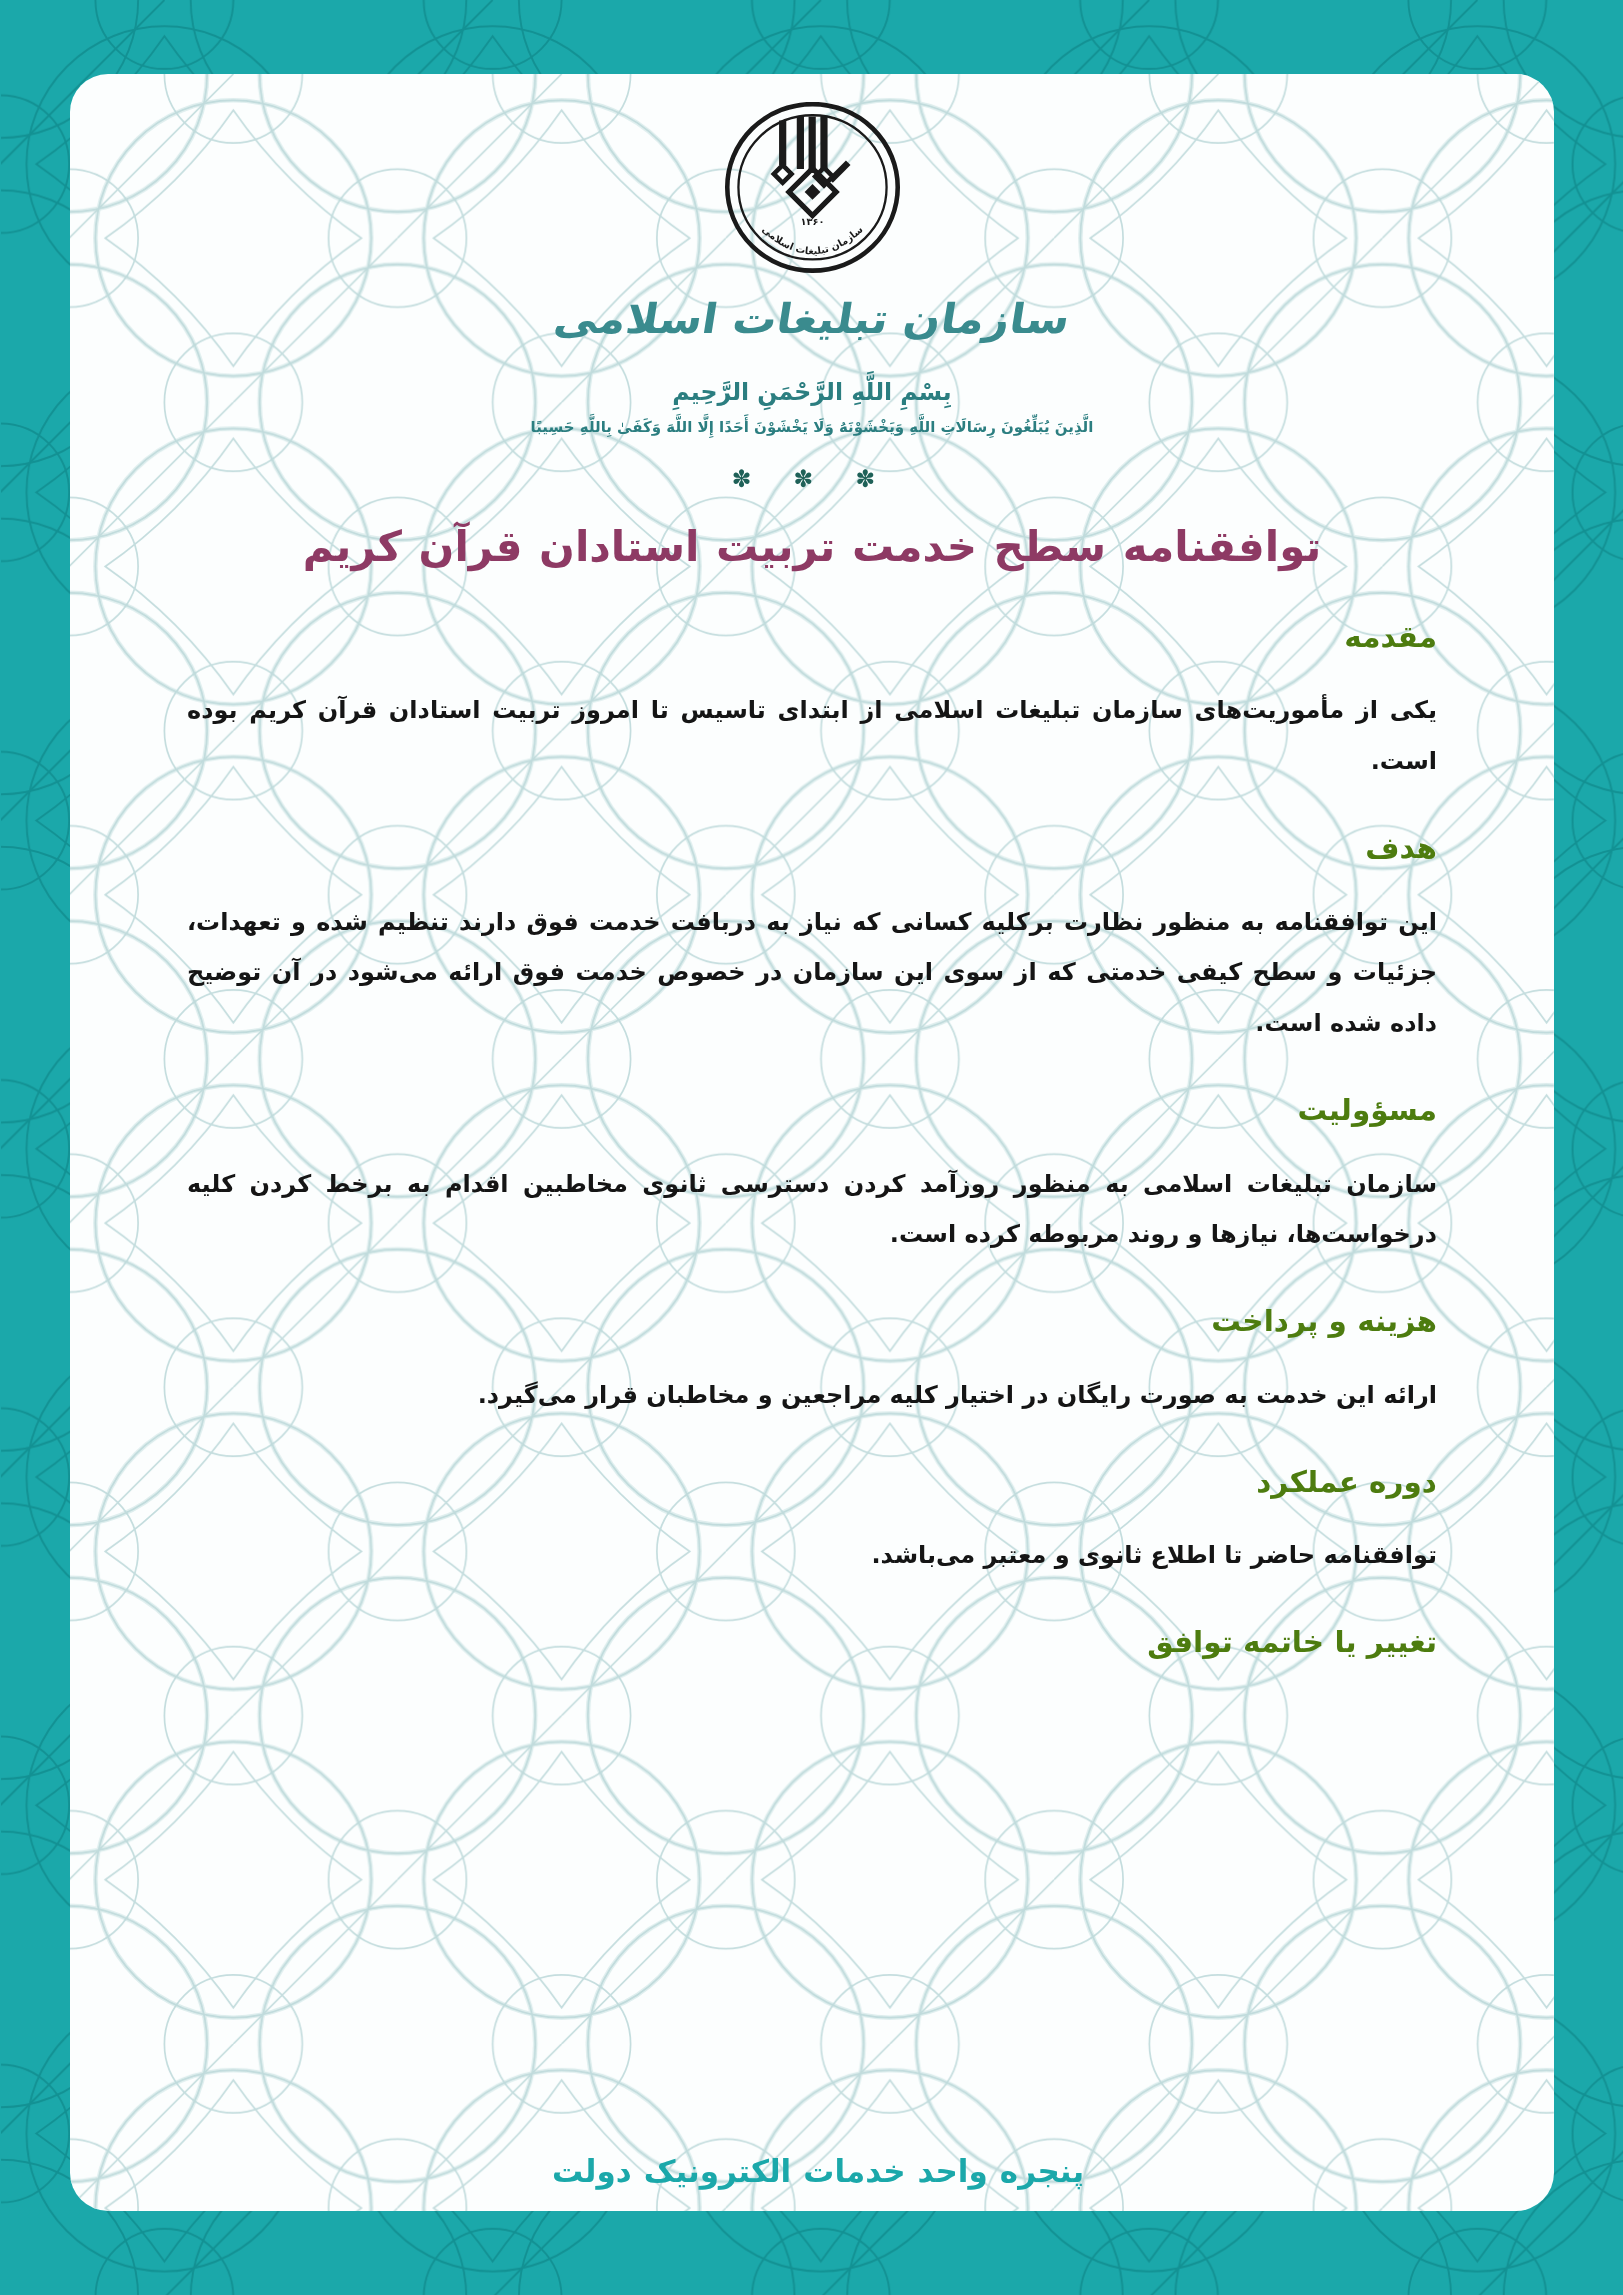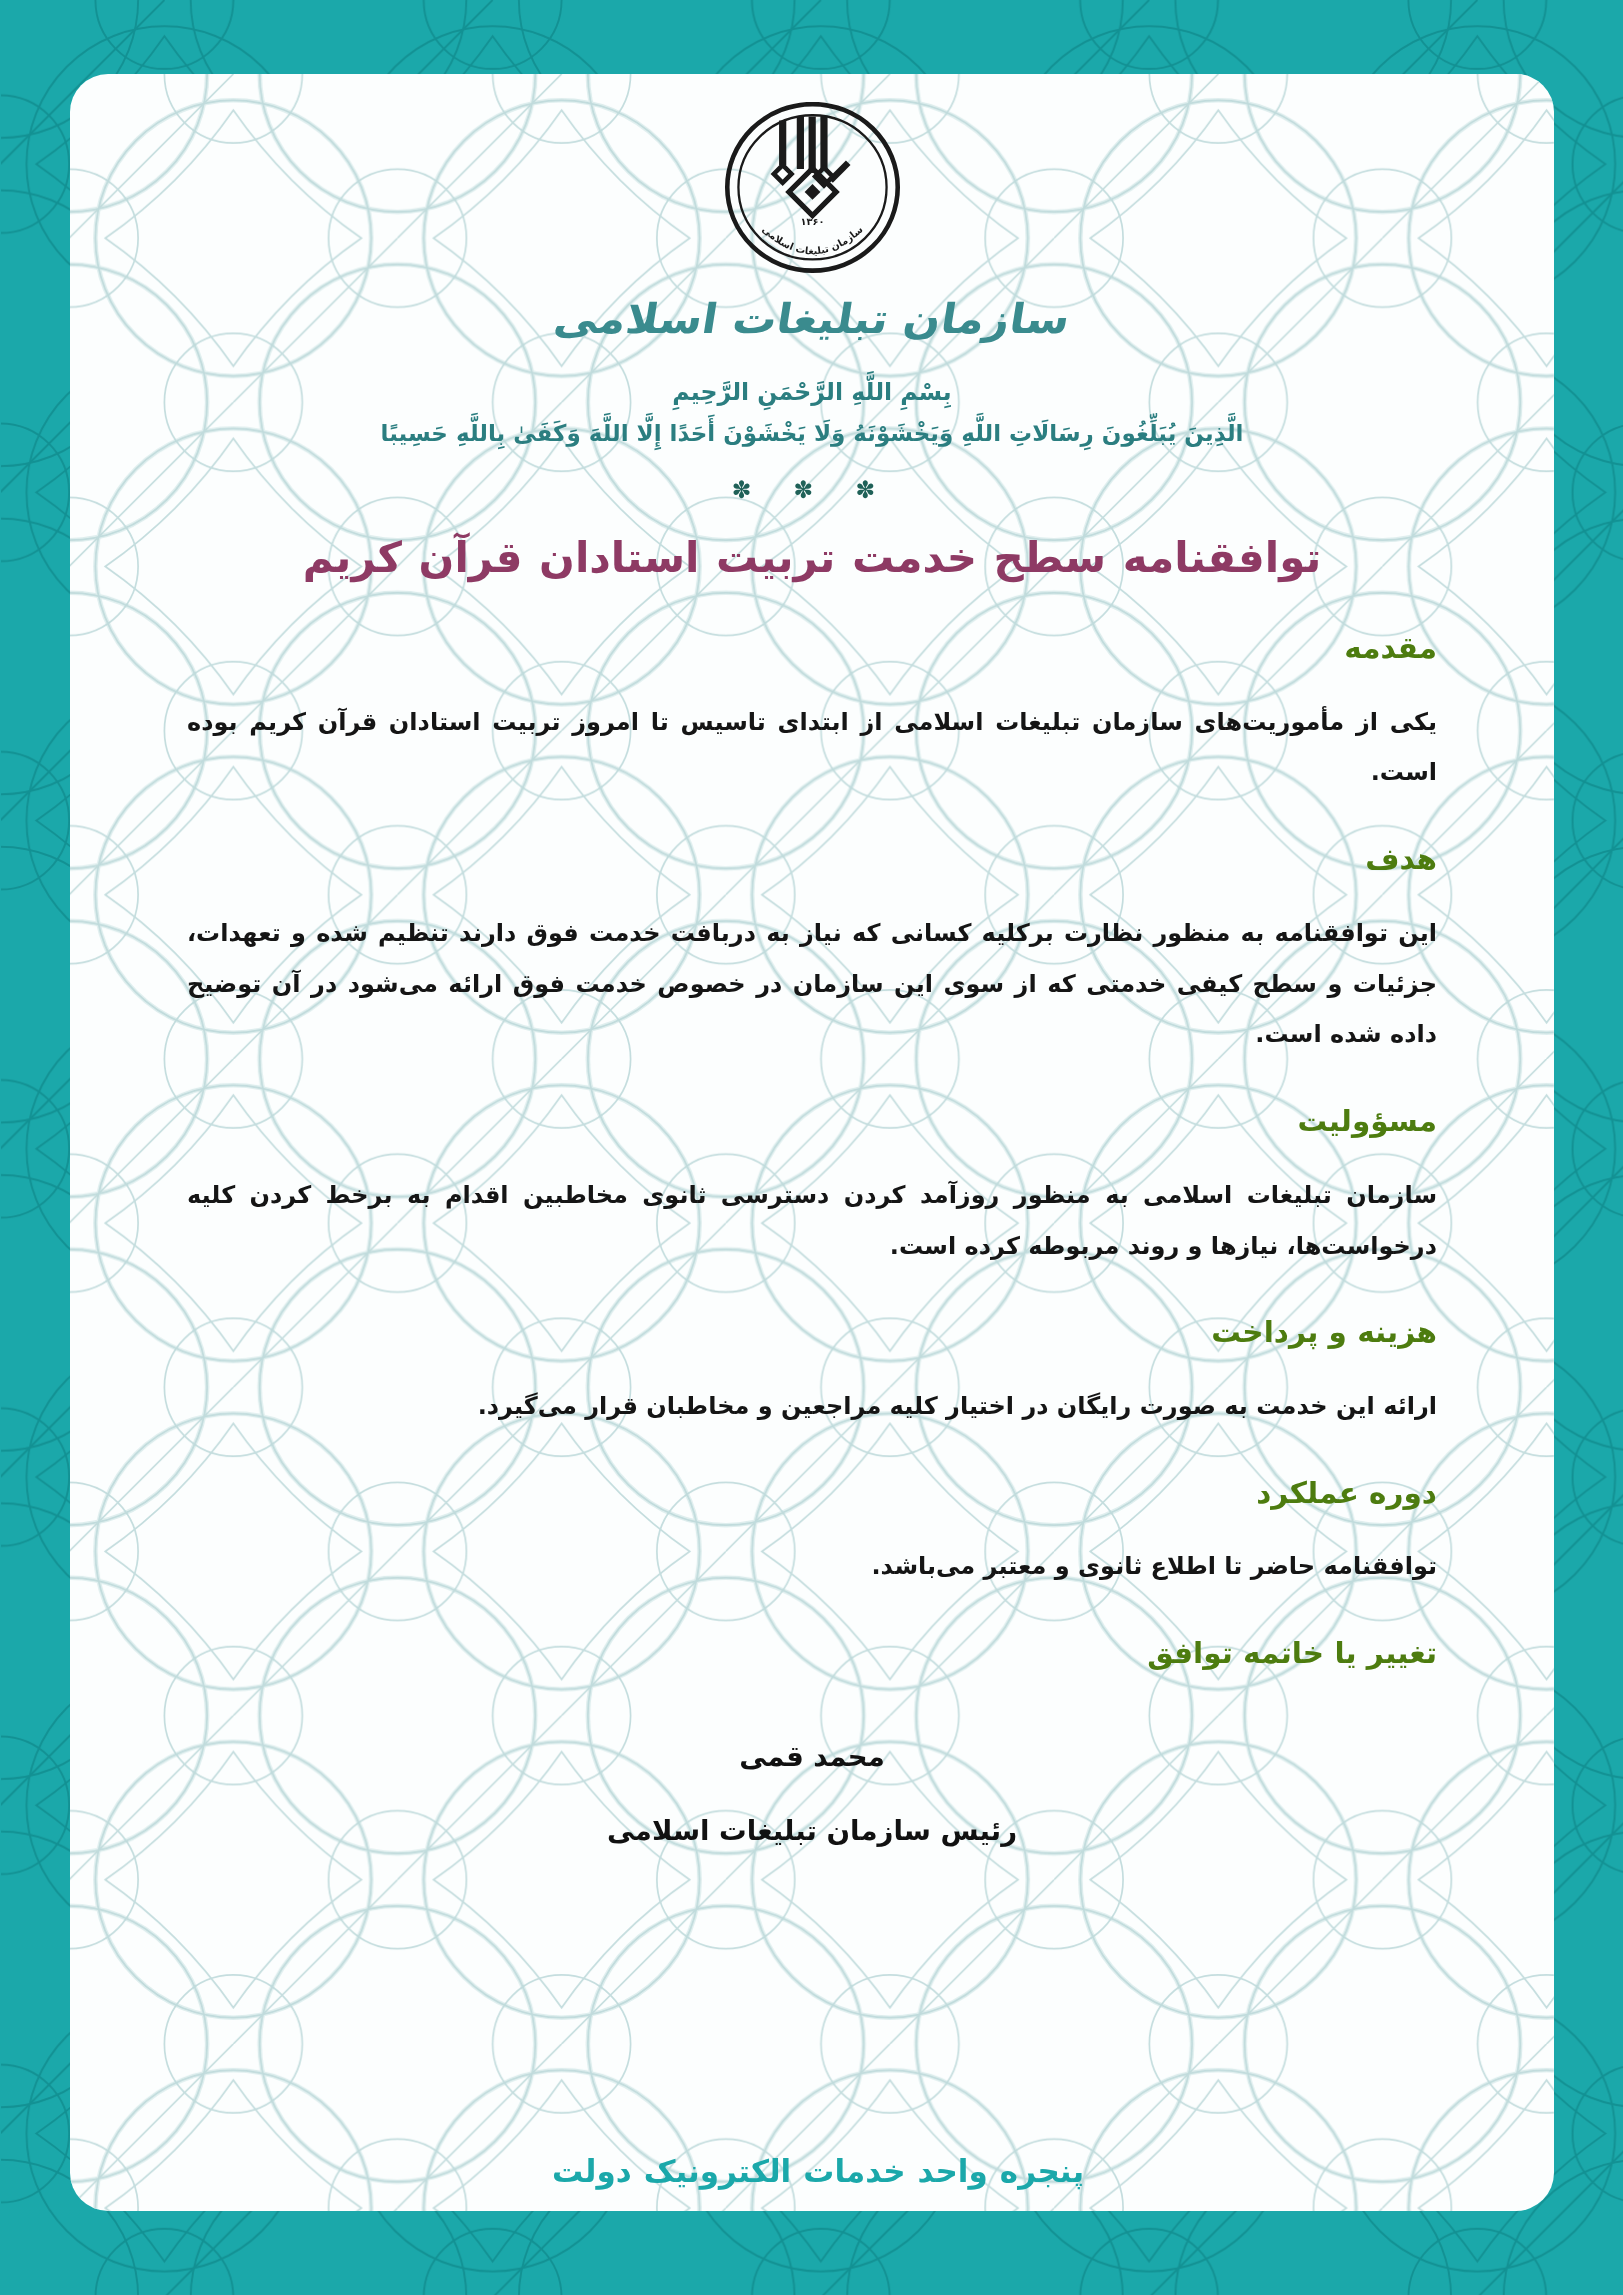--- a/index.html
+++ b/index.html
@@ -22,21 +22,21 @@
     font-size:41px;font-weight:bold;color:#3A8B8E;
     transform:skewX(-9deg) scaleX(1.07);
     letter-spacing:-1.3px;line-height:1.4;
   }
   .bismillah{
     margin-top:30px;text-align:center;
     font-size:23.6px;font-weight:bold;color:#2B7E80;line-height:1.25;
   }
   .verse{
     margin-top:9.2px;text-align:center;
-    font-size:23px;font-weight:bold;color:#2B7E80;line-height:1.4;
+    font-size:15px;font-weight:bold;color:#2B7E80;line-height:1.4;
     padding:0 79px;
   }
   .stars{
     margin-top:27.6px;text-align:center;
     font-size:23.6px;color:#1F6158;letter-spacing:17px;font-weight:bold;
   }
   .doc-title{
     margin-top:26px;text-align:center;
     font-size:42px;font-weight:bold;color:#8E3A64;
     line-height:1.35;word-spacing:2px;
@@ -157,21 +157,17 @@
 
       <h2>هزینه و پرداخت</h2>
       <p>ارائه این خدمت به صورت رایگان در اختیار کلیه مراجعین و مخاطبان قرار می‌گیرد.</p>
 
       <h2>دوره عملکرد</h2>
       <p>توافقنامه حاضر تا اطلاع ثانوی و معتبر می‌باشد.</p>
 
       <h2>تغییر یا خاتمه توافق</h2>
     </div>
 
-    <div class="sign-block">
-      <div class="sign-name">محمد قمی</div>
-      <div class="sign-role">رئیس سازمان تبلیغات اسلامی</div>
-    </div>
   </div>
 
   <div class="footer-line">پنجره واحد خدمات الکترونیک دولت</div>
 </div>
 
 
 </body></html>

